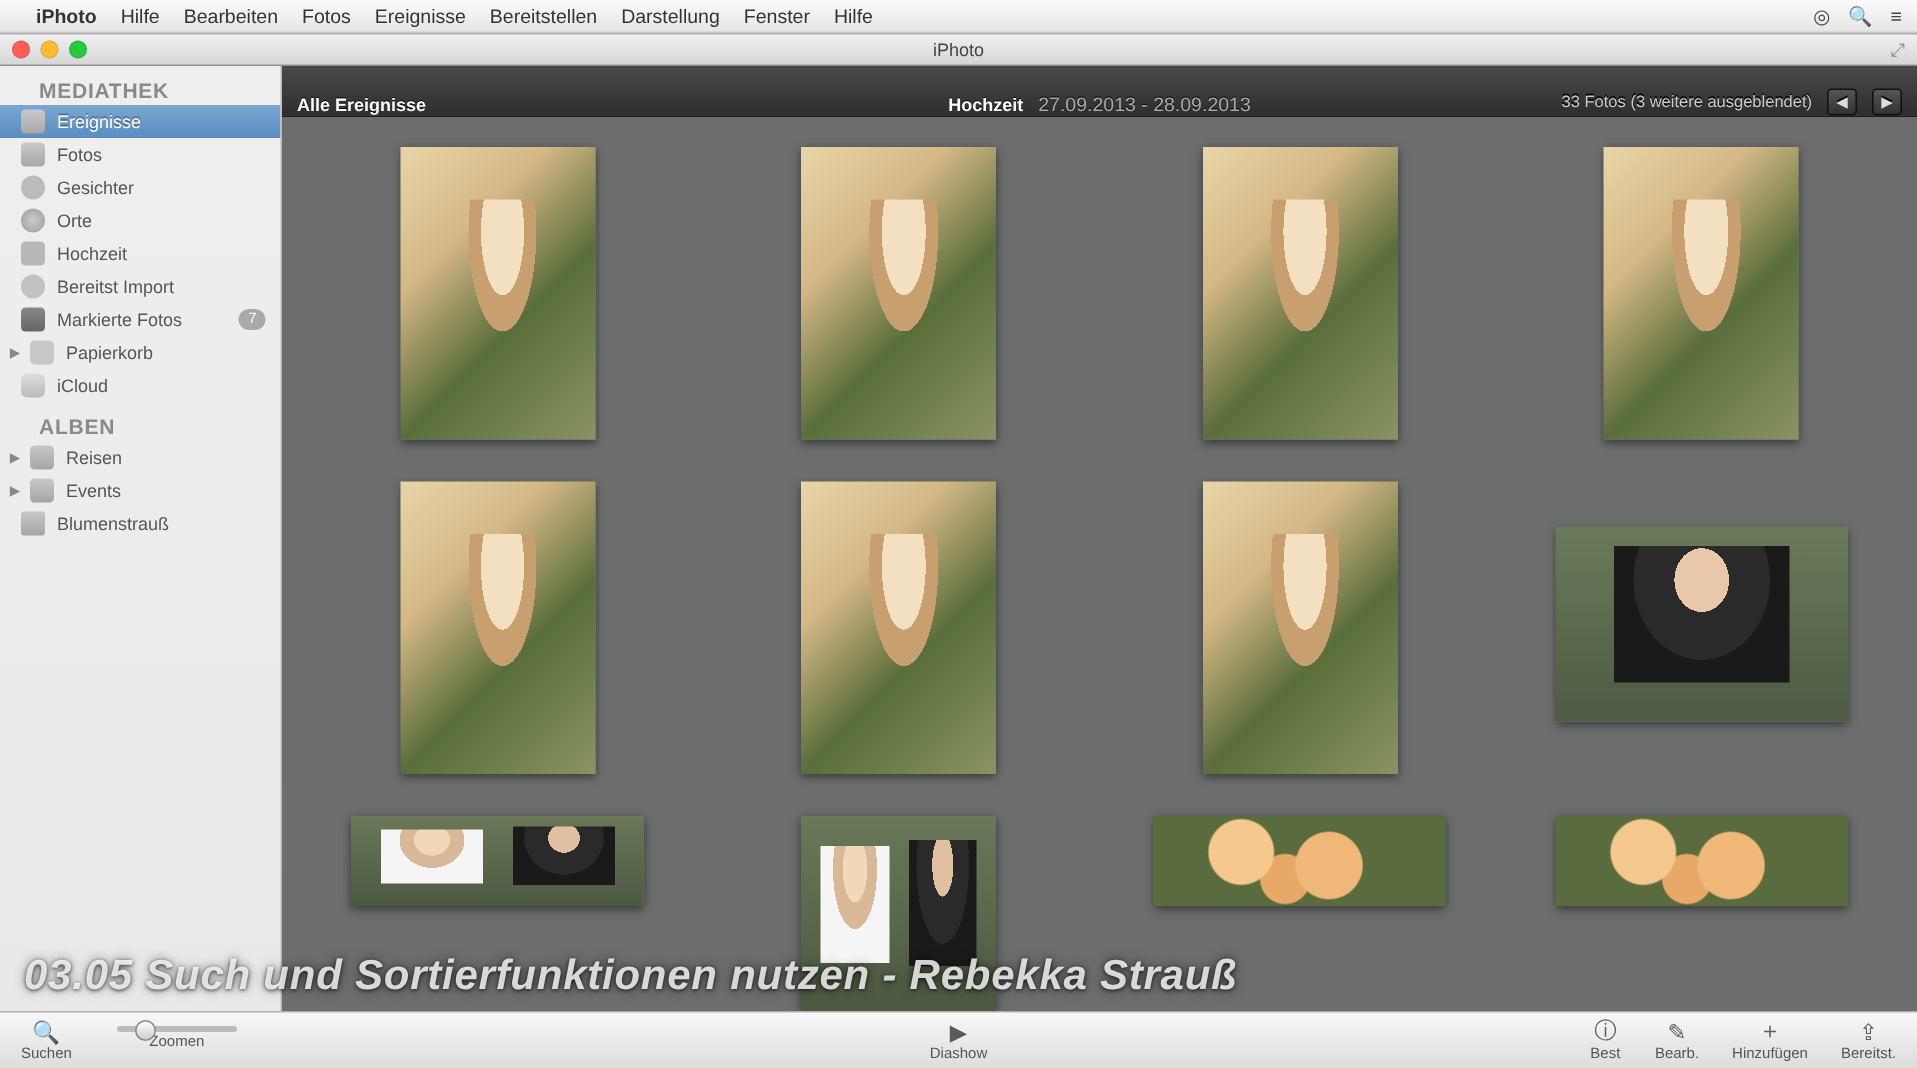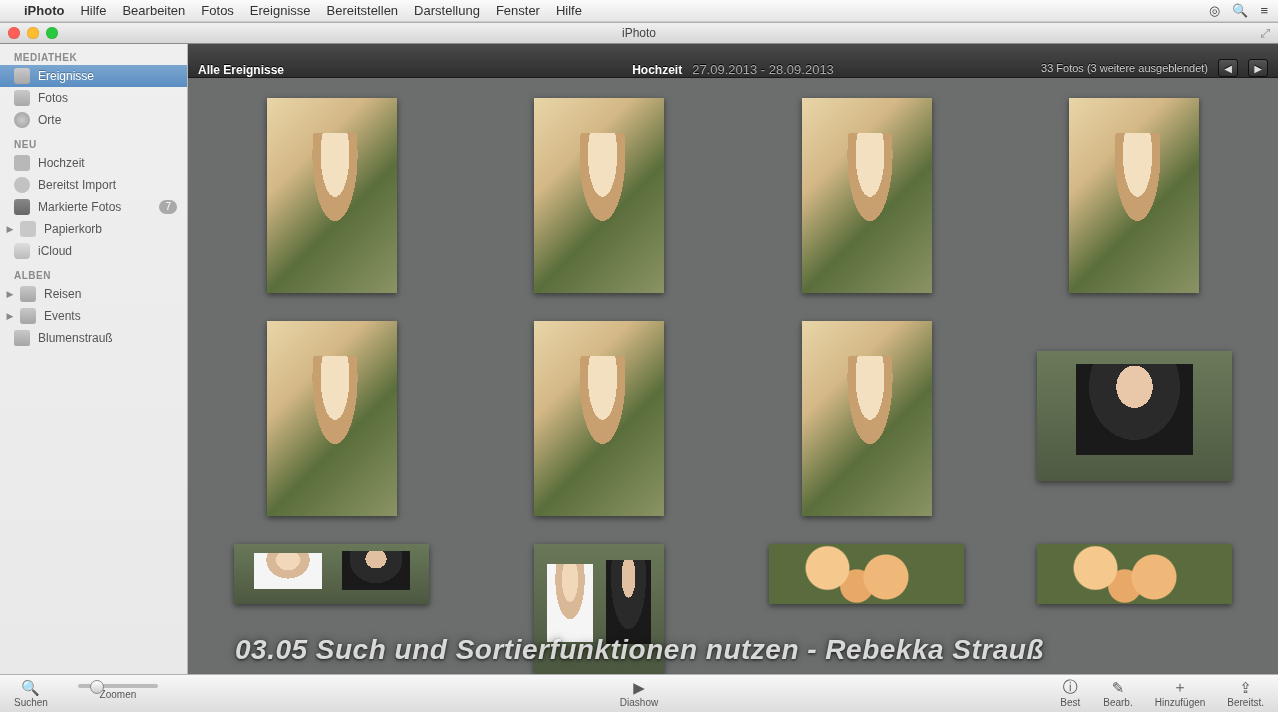--- a/index.html
+++ b/index.html
@@ -18,21 +18,21 @@
 .traffic span { width: 12px; height: 12px; border-radius: 50%; display: inline-block; box-shadow: inset 0 0 1px rgba(0,0,0,.4); }
 .tl-close { background: #ff5f57; } .tl-min { background: #febc2e; } .tl-max { background: #28c840; }
 .titlebar .title { position: absolute; left: 50%; transform: translateX(-50%); color: #444; }
 .fullscreen-icon { margin-left: auto; font-size: 12px; color: #888; }
 
 
 .main { display: flex; height: 630px; }
 
 
 .sidebar { width: 188px; background: linear-gradient(#efefef, #e9e9e9); border-right: 1px solid #b8b8b8; font-size: 12px; color: #555; overflow-y: auto; }
-.sb-header { font-size: 10px; font-weight: bold; color: #8a8a8a; padding: 8px 14px 2px; letter-spacing: 0.5px; text-transform: uppercase; }
+.sb-header { font-size: 14px; font-weight: bold; color: #8a8a8a; padding: 8px 26px 2px; letter-spacing: 0.5px; text-transform: uppercase; }
 .sb-item { display: flex; align-items: center; padding: 3px 10px 3px 14px; cursor: default; gap: 8px; }
 .sb-item.selected { background: linear-gradient(#7ba6d0, #5a8dc2); color: #fff; text-shadow: 0 -1px 0 rgba(0,0,0,.3); }
 .sb-icon { width: 16px; height: 16px; background: #b0b0b0; border-radius: 3px; flex-shrink: 0; display: inline-flex; align-items: center; justify-content: center; font-size: 10px; color: #fff; }
 .sb-icon.stack { background: linear-gradient(#c9c9c9,#a8a8a8); }
 .sb-icon.globe { background: radial-gradient(#ccc,#999); border-radius: 50%; }
 .sb-icon.face { background: #bbb; border-radius: 50%; }
 .sb-icon.palm { background: #b8b8b8; }
 .sb-icon.clock { background: #c2c2c2; border-radius: 50%; }
 .sb-icon.flag { background: linear-gradient(#888,#666); }
 .sb-icon.trash { background: #c8c8c8; }
@@ -72,21 +72,21 @@
 .bottombar { height: 38px; background: linear-gradient(#f8f8f8, #dcdcdc); border-top: 1px solid #b0b0b0; display: flex; align-items: center; padding: 0 14px; font-size: 10px; color: #555; position: relative; }
 .bb-item { display: flex; flex-direction: column; align-items: center; gap: 1px; cursor: default; }
 .bb-icon { width: 22px; height: 16px; color: #5a5a5a; display: flex; align-items: center; justify-content: center; font-size: 15px; }
 .zoom-slider { width: 80px; height: 4px; background: #bbb; border-radius: 2px; position: relative; margin-top: 4px; }
 .zoom-slider::after { content:""; position:absolute; left: 15%; top:-4px; width:12px; height:12px; background:linear-gradient(#fff,#ccc); border:1px solid #888; border-radius:50%; }
 .bb-left { display: flex; gap: 30px; align-items: flex-start; }
 .bb-center { position: absolute; left: 50%; transform: translateX(-50%); }
 .bb-right { margin-left: auto; display: flex; gap: 22px; }
 
 
-.overlay-caption { position: absolute; bottom: 46px; left: 1px; right: 0; text-align: center; font-size: 28px; font-weight: 600; color: rgba(255,255,255,.82); text-shadow: 0 1px 3px rgba(0,0,0,.7), 0 0 8px rgba(0,0,0,.5); font-style: italic; letter-spacing: 0.5px; pointer-events: none; }
+.overlay-caption { position: absolute; bottom: 46px; left: 16px; right: 0; text-align: left; font-size: 28px; font-weight: 600; color: rgba(255,255,255,.82); text-shadow: 0 1px 3px rgba(0,0,0,.7), 0 0 8px rgba(0,0,0,.5); font-style: italic; letter-spacing: 0.5px; pointer-events: none; }
 </style>
 </head>
 <body>
 
 <div class="menubar">
   <span class="apple"></span>
   <span class="mi bold">iPhoto</span>
   <span class="mi">Hilfe</span>
   <span class="mi">Bearbeiten</span>
   <span class="mi">Fotos</span>
@@ -118,25 +118,28 @@
     <div class="sb-header">MEDIATHEK</div>
     <div class="sb-item selected">
         <span class="sb-icon stack"></span>
         <span>Ereignisse</span>
       </div>
     <div class="sb-item">
         <span class="sb-icon stack"></span>
         <span>Fotos</span>
       </div>
     <div class="sb-item">
+        <span class="sb-icon face"></span>
+        <span>Gesichter</span>
+      </div>
+    <div class="sb-item">
         <span class="sb-icon globe"></span>
         <span>Orte</span>
       </div>
 
-    <div class="sb-header">NEU</div>
     <div class="sb-item">
         <span class="sb-icon palm"></span>
         <span>Hochzeit</span>
       </div>
     <div class="sb-item">
         <span class="sb-icon clock"></span>
         <span>Bereitst Import</span>
       </div>
     <div class="sb-item">
         <span class="sb-icon flag"></span>

